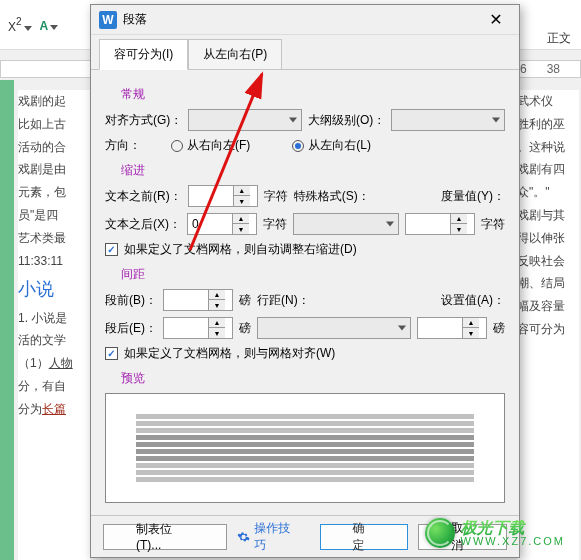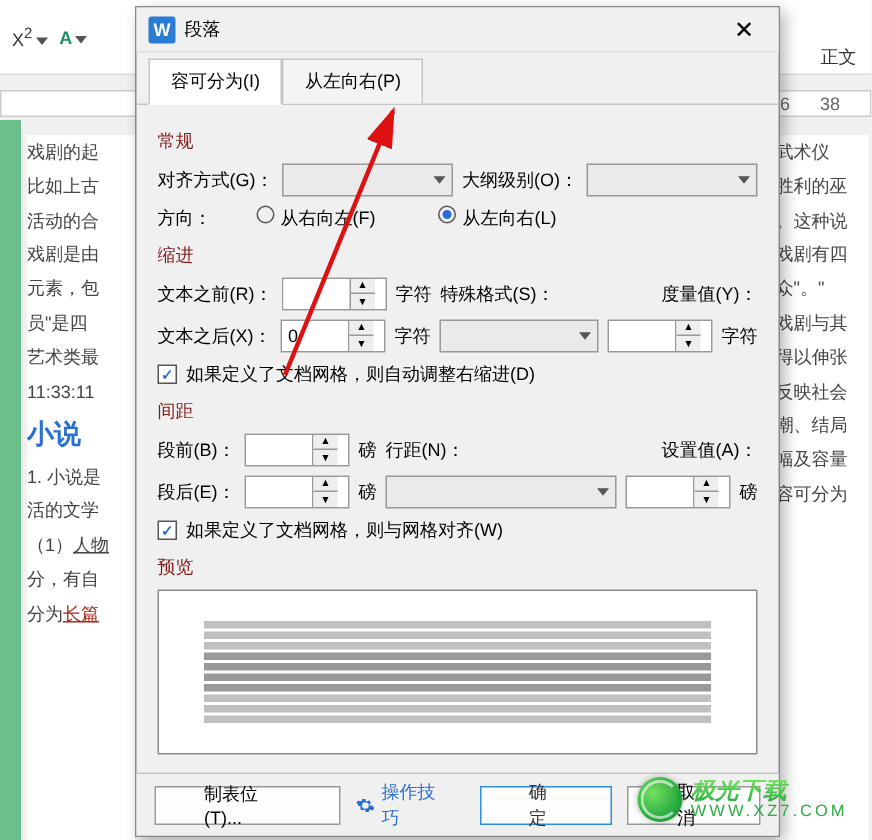--- a/index.html
+++ b/index.html
@@ -7,39 +7,39 @@
 .bg-chrome{position:absolute;top:0;left:0;right:0;height:50px;background:#fff;border-bottom:1px solid #ddd}
 .bg-ribbon{position:absolute;top:0;left:0;right:0;display:flex;align-items:center;height:50px;padding:0 8px;gap:8px}
 .ribbon-x{font-size:14px;color:#333}
 .ribbon-a{font-size:16px;color:#1a8f5f;font-weight:bold}
 .ribbon-sup{font-size:10px;vertical-align:super}
 .ribbon-arrow{width:0;height:0;border-left:4px solid transparent;border-right:4px solid transparent;border-top:5px solid #555;display:inline-block;margin-left:2px}
 .bg-right-label{position:absolute;top:30px;right:10px;color:#333}
 .bg-ruler{position:absolute;top:60px;left:0;right:0;height:18px;background:#fff;border:1px solid #ccc;display:flex;align-items:center;justify-content:flex-end;padding-right:20px;gap:20px;font-size:10px;color:#666}
 .bg-green-strip{position:absolute;top:80px;left:0;width:14px;height:480px;background:#6bbf8a}
 .bg-doc{position:absolute;top:90px;left:18px;width:72px;height:470px;background:#fff;color:#444;line-height:1.9;overflow:hidden}
-.bg-doc .blue{color:#2a6fd6;font-size:18px;font-weight:bold}
+.bg-doc .blue{color:#2a6fd6;font-size:18px;font-weight:normal}
 .bg-doc .uline{text-decoration:underline}
 .bg-doc .red{color:#a03020}
 .bg-right{position:absolute;top:90px;right:2px;width:62px;height:514px;background:#fff;color:#444;line-height:1.9;overflow:hidden}
 .dialog{position:absolute;top:4px;left:90px;width:430px;height:554px;background:#f0f0f0;border:1px solid #888;box-shadow:3px 3px 10px rgba(0,0,0,.3)}
 .titlebar{height:30px;display:flex;align-items:center;padding:0 8px;background:#f0f0f0;border-bottom:1px solid #ddd}
 .app-icon{width:18px;height:18px;background:#2b7cd3;color:#fff;display:flex;align-items:center;justify-content:center;font-weight:bold;font-size:12px;border-radius:2px;margin-right:6px}
 .titlebar-title{flex:1}
 .close-x{width:30px;text-align:center;font-size:16px;cursor:pointer}
 .tabs{display:flex;border-bottom:1px solid #c5c5c5;padding:0 8px;gap:0;margin-top:4px}
 .tab{padding:6px 14px;border:1px solid #c5c5c5;border-bottom:none;background:#f4f4f4;cursor:pointer;font-size:12px;position:relative}
 .tab.active{background:#fff;border-bottom:1px solid #fff;margin-bottom:-1px}
 .dialog-body{padding:8px 14px;height:calc(100% - 80px);overflow:hidden}
-.section-title{color:#7f1d1d;margin:8px 0 6px;font-size:12px}
+.section-title{color:#a21caf;margin:8px 16px 6px;font-size:12px}
 .row{display:flex;align-items:center;gap:6px;margin:6px 0;font-size:12px}
 .row label{white-space:nowrap}
 .combo{flex:1;height:22px;border:1px solid #999;background:#eaeaea;display:flex;align-items:center;padding:0 4px;position:relative;min-width:60px}
 .combo .caret{position:absolute;right:4px;top:50%;transform:translateY(-50%);width:0;height:0;border-left:4px solid transparent;border-right:4px solid transparent;border-top:5px solid #555}
-.radio-wrap{display:flex;gap:4px}
+.radio-wrap{display:flex;align-items:center;gap:4px}
 .radio{width:12px;height:12px;border:1px solid #555;border-radius:50%;display:inline-flex;align-items:center;justify-content:center}
 .radio.checked::after{content:"";width:6px;height:6px;background:#2a6fd6;border-radius:50%}
 .spin{display:flex;align-items:center;border:1px solid #999;height:22px;min-width:70px;background:#fff}
 .spin input{border:none;width:44px;height:100%;padding:0 4px;outline:none;font-size:12px}
 .spin .btns{display:flex;flex-direction:column;border-left:1px solid #999}
 .spin .btns div{width:16px;height:10px;display:flex;align-items:center;justify-content:center;font-size:7px;background:#eee;cursor:pointer}
 .spin .btns div:first-child{border-bottom:1px solid #999}
 .chk{width:13px;height:13px;border:1px solid #555;display:inline-flex;align-items:center;justify-content:center;background:#fff}
 .chk.checked::after{content:"✓";font-size:10px;color:#2a6fd6;font-weight:bold}
 .preview-box{border:1px solid #888;height:110px;margin-top:4px;background:#fff;display:flex;align-items:center;justify-content:center;padding:12px 30px}

